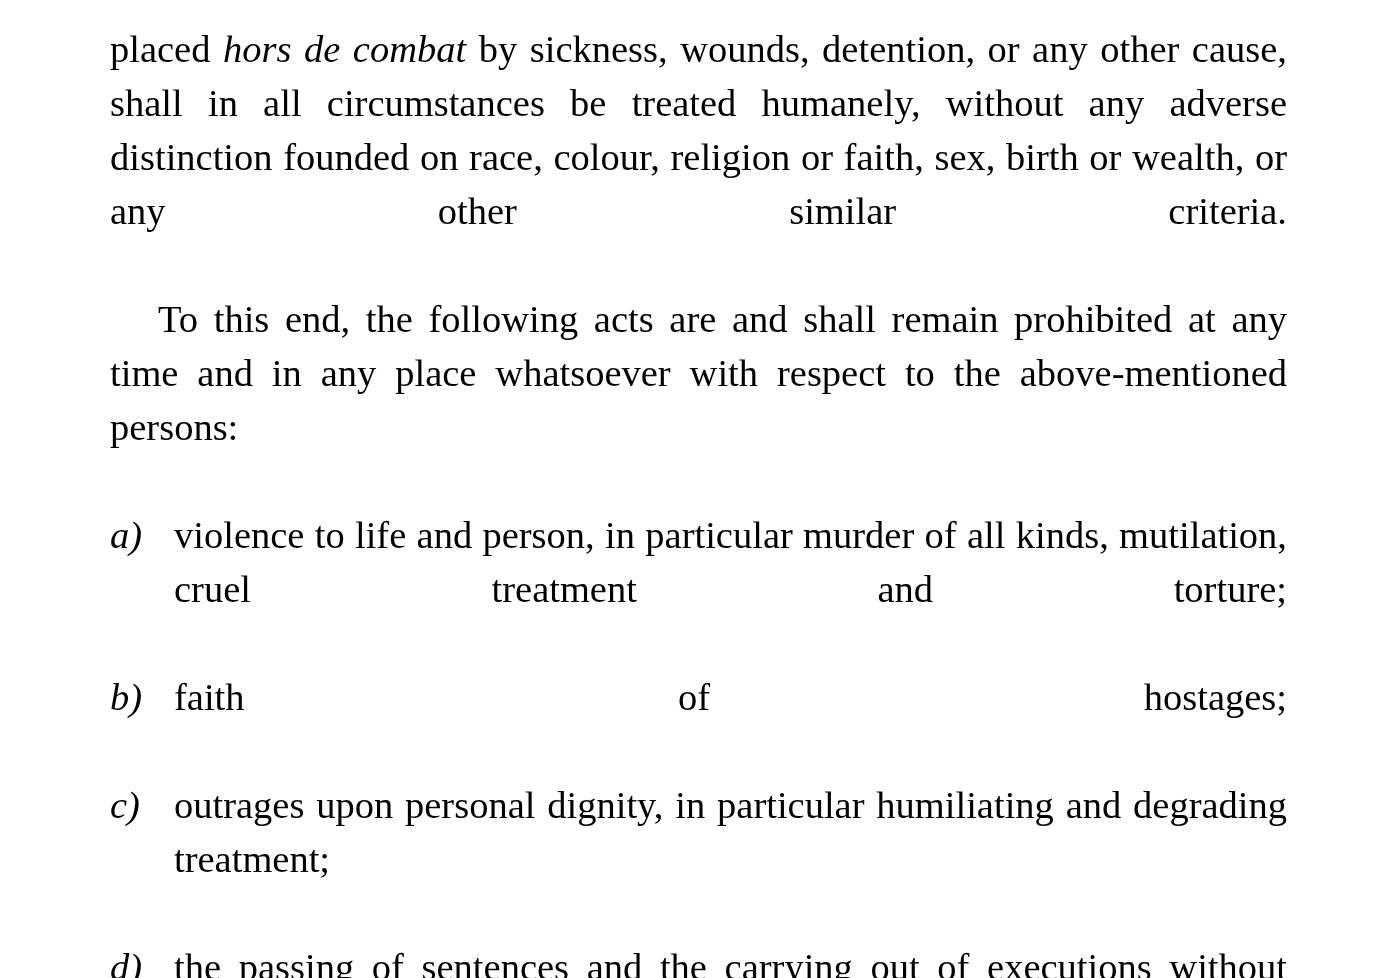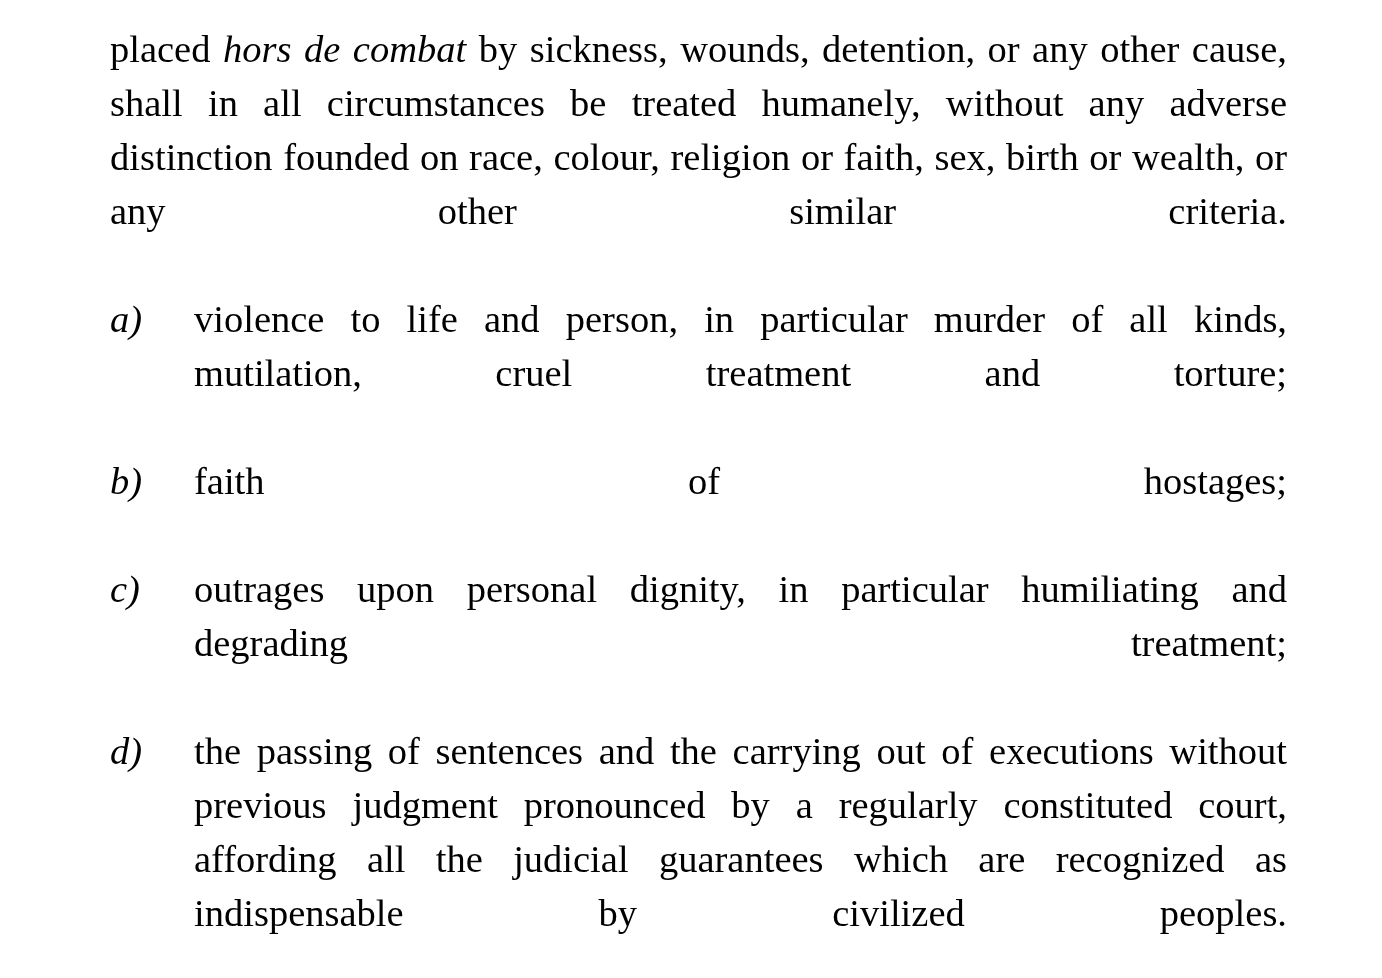--- a/index.html
+++ b/index.html
@@ -53,37 +53,37 @@
     flex: 0 0 auto;
     width: 64px;
     font-style: italic;
     text-align: left;
     white-space: nowrap;
   }
   .list-text {
     flex: 1 1 auto;
     text-align: justify;
     text-justify: inter-word;
-    margin-left: 20px;
   }
   
   .list-text::after,
   .para::after {
     content: "";
     display: inline-block;
     width: 100%;
   }
 </style>
 </head>
 <body>
 
 <div class="page">
 
   <p class="para continued"><span>placed </span><span class="it">hors de combat</span><span> by sickness, wounds, detention, or any other cause, shall in all circumstances be treated humanely, without any adverse distinction founded on race, colour, religion or faith, sex, birth or wealth, or any other similar criteria.</span></p>
 
+  <p class="para indented">To this end, the following acts are and shall remain prohibited at any time and in any place whatsoever with respect to the above-mentioned persons:</p>
 
   <ul class="list">
     <li class="list-item">
       <span class="list-marker">a)</span>
       <span class="list-text">violence to life and person, in particular murder of all kinds, mutilation, cruel treatment and torture;</span>
     </li>
     <li class="list-item">
       <span class="list-marker">b)</span>
       <span class="list-text">faith of hostages;</span>
     </li>

